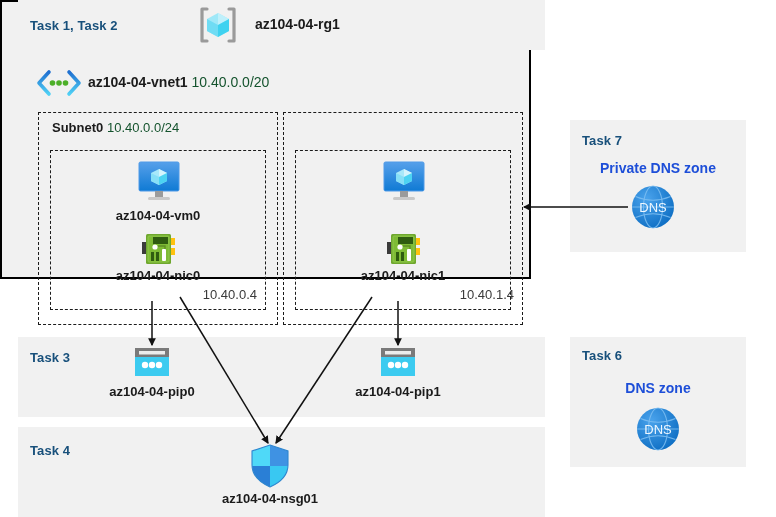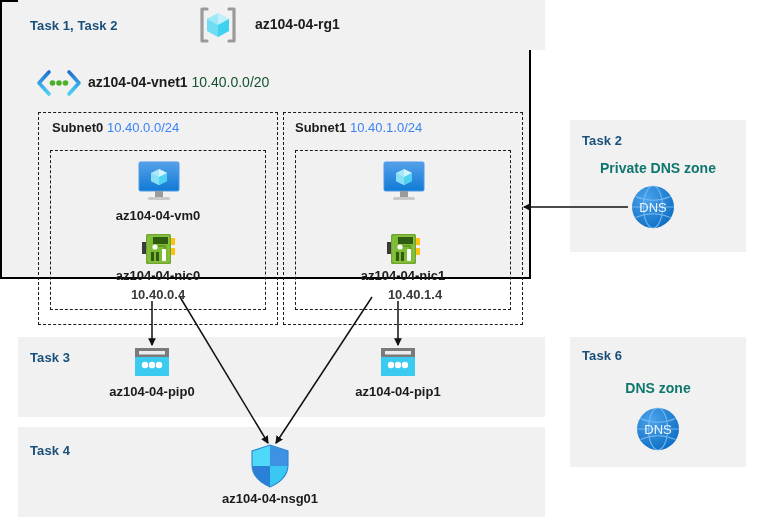--- a/index.html
+++ b/index.html
@@ -29,47 +29,47 @@
   #vnet-title{position:absolute;left:88px;top:74px;font-size:14px;white-space:nowrap;color:#1b1b1b;}
   #vnet-title b{font-weight:bold;}
   #vnet-title span.cidr{font-weight:normal;color:#14532d;}
 
   
   .subnet{position:absolute;border:1.6px dashed #1b1b1b;box-sizing:border-box;background:transparent;}
   #subnet0{left:38px;top:112px;width:240px;height:213px;}
   #subnet1{left:283px;top:112px;width:240px;height:213px;}
   .subnet-title{position:absolute;font-size:13px;white-space:nowrap;color:#1b1b1b;}
   .subnet-title b{font-weight:bold;}
-  .subnet-title span{font-weight:normal;color:#3b82f6;}
+  .subnet-title span{font-weight:normal;color:#14532d;}
 
   
   .vmbox{position:absolute;border:1.6px dashed #1b1b1b;box-sizing:border-box;}
   #vmbox0{left:50px;top:150px;width:216px;height:160px;}
   #vmbox1{left:295px;top:150px;width:216px;height:160px;}
 
   
   .node-label{position:absolute;text-align:center;white-space:nowrap;
     font-size:13px;font-weight:bold;color:#1b1b1b;}
-  .node-sub{position:absolute;text-align:center;white-space:nowrap;
-    font-size:13px;font-weight:bold;color:#3a3a3a;}
+  .node-sub{position:absolute;text-align:right;white-space:nowrap;
+    font-size:13px;font-weight:normal;color:#3a3a3a;}
 
   
   .icon{position:absolute;}
 
   
   svg{display:block;overflow:visible;}
 
   
   #task5-panel{left:570px;top:120px;width:176px;height:132px;}
   #task6-panel{left:570px;top:337px;width:176px;height:130px;}
   #task3-panel{left:18px;top:337px;width:527px;height:80px;}
   #task4-panel{left:18px;top:427px;width:527px;height:90px;}
 
   .panel-heading{position:absolute;text-align:center;white-space:nowrap;
-    font-size:14px;font-weight:bold;color:#0f766e;}
+    font-size:14px;font-weight:bold;color:#1d4ed8;}
   .panel-sub{position:absolute;text-align:center;white-space:nowrap;
     font-size:14px;font-weight:bold;color:#1b1b1b;}
 
   #arrows{position:absolute;left:0;top:0;width:776px;height:517px;pointer-events:none;}
 </style>
 </head>
 <body>
 
 <div id="canvas">
 
@@ -146,23 +146,20 @@
       <rect x="14" y="20" width="3" height="9" fill="#2f5c10"></rect>
       <rect x="20" y="17" width="4" height="12" rx="1" fill="#ffffff"></rect>
       <circle cx="13" cy="15" r="2.6" fill="#ffffff"></circle>
       <path d="M16 14 L23 14 L23 17" fill="none" stroke="#5e8f24" stroke-width="1.4"></path>
     </svg>
   </div>
   <div class="node-label" style="left:59px;top:268px;width:198px;">az104-04-nic0</div>
   <div class="node-sub" style="left:59px;top:287px;width:198px;">10.40.0.4</div>
 
   <div class="subnet" id="subnet1"></div>
-  <div class="subnet-title" style="left:295px;top:120px;">
-    <b>Subnet1</b><span>&nbsp;</span><span>10.40.1.0/24</span>
-  </div>
   <div class="vmbox" id="vmbox1"></div>
 
   <div class="icon" style="left:381px;top:160px;width:46px;height:42px;">
     <svg width="46" height="42" viewBox="0 0 46 42">
       <defs>
         <linearGradient id="vmscr1" x1="0" y1="0" x2="0" y2="1">
           <stop offset="0%" stop-color="#56a0ea"></stop>
           <stop offset="100%" stop-color="#0f7ad4"></stop>
         </linearGradient>
       </defs>
@@ -188,21 +185,21 @@
       <rect x="14" y="20" width="3" height="9" fill="#2f5c10"></rect>
       <rect x="20" y="17" width="4" height="12" rx="1" fill="#ffffff"></rect>
       <circle cx="13" cy="15" r="2.6" fill="#ffffff"></circle>
       <path d="M16 14 L23 14 L23 17" fill="none" stroke="#5e8f24" stroke-width="1.4"></path>
     </svg>
   </div>
   <div class="node-label" style="left:304px;top:268px;width:198px;">az104-04-nic1</div>
   <div class="node-sub" style="left:316px;top:287px;width:198px;">10.40.1.4</div>
 
   <div class="panel" id="task5-panel"></div>
-  <div class="task-label" style="left:582px;top:133px;">Task 2</div>
+  <div class="task-label" style="left:582px;top:133px;">Task 7</div>
   <div class="panel-heading" style="left:570px;top:160px;width:176px;">Private DNS zone</div>
   <div class="icon" style="left:629px;top:183px;width:48px;height:48px;">
     <svg width="48" height="48" viewBox="0 0 48 48">
       <defs>
         <radialGradient id="dnsg5" cx="35%" cy="30%" r="75%">
           <stop offset="0%" stop-color="#4aa3ec"></stop>
           <stop offset="100%" stop-color="#0f6fc4"></stop>
         </radialGradient>
       </defs>
       <circle cx="24" cy="24" r="21" fill="url(#dnsg5)"></circle>

